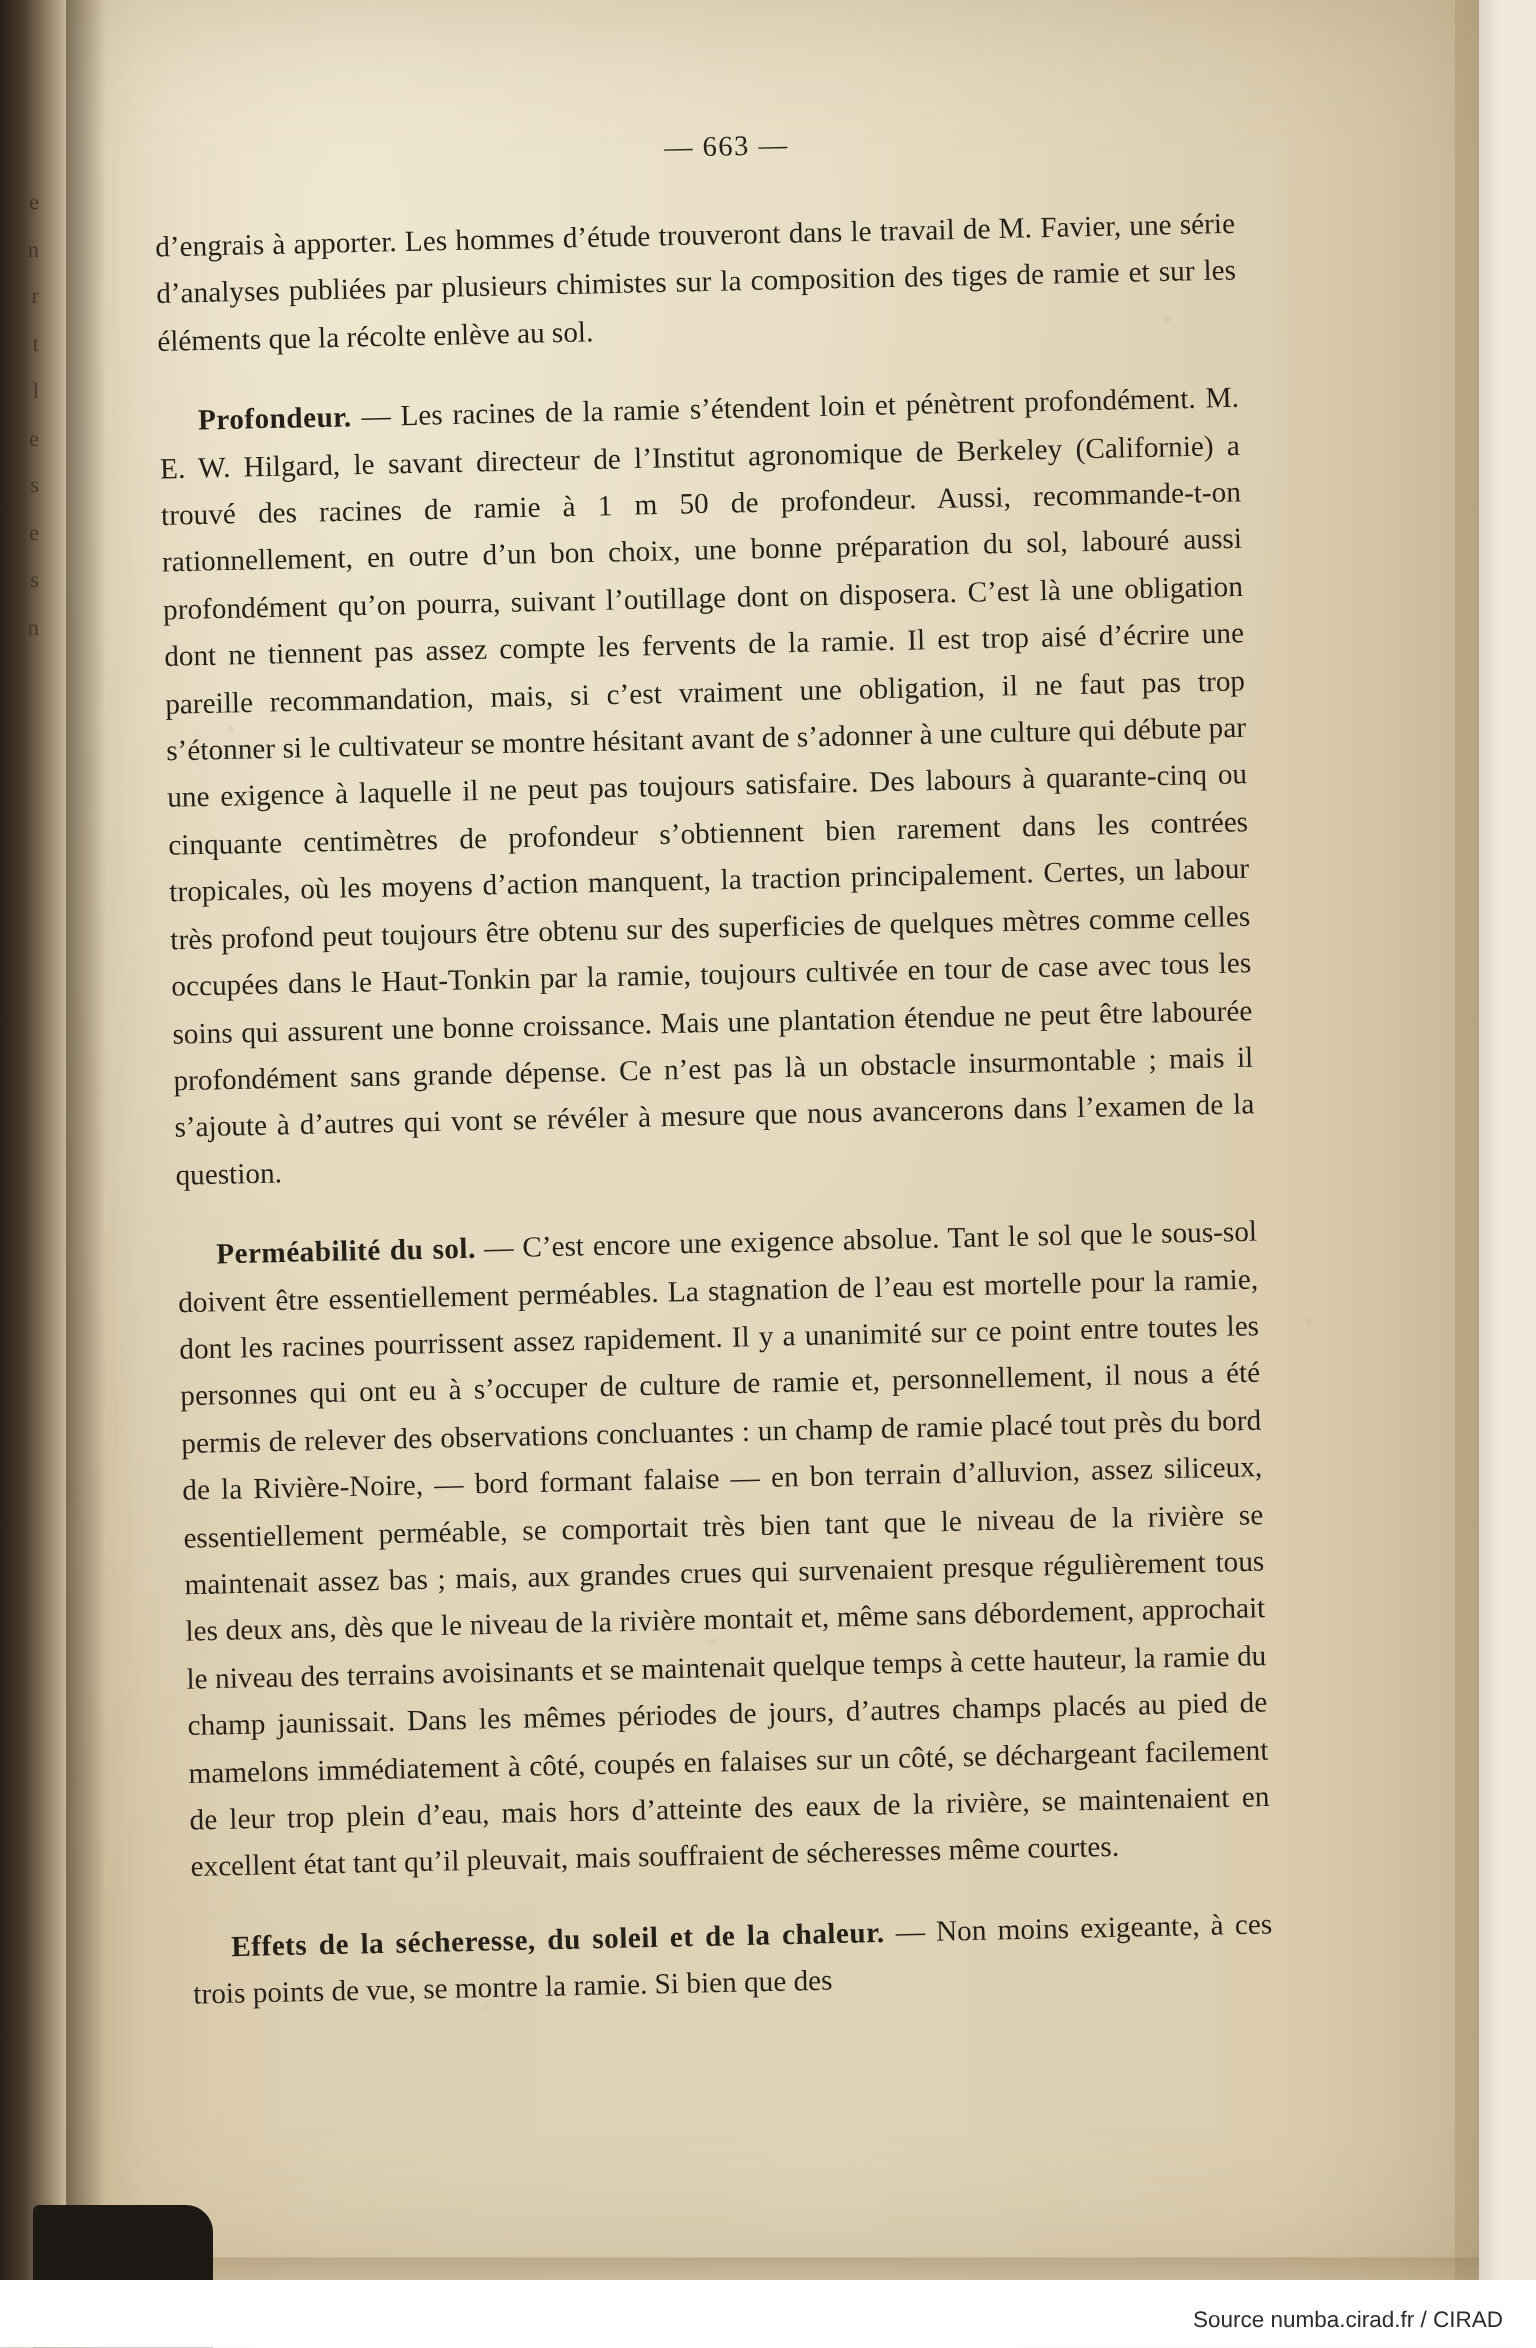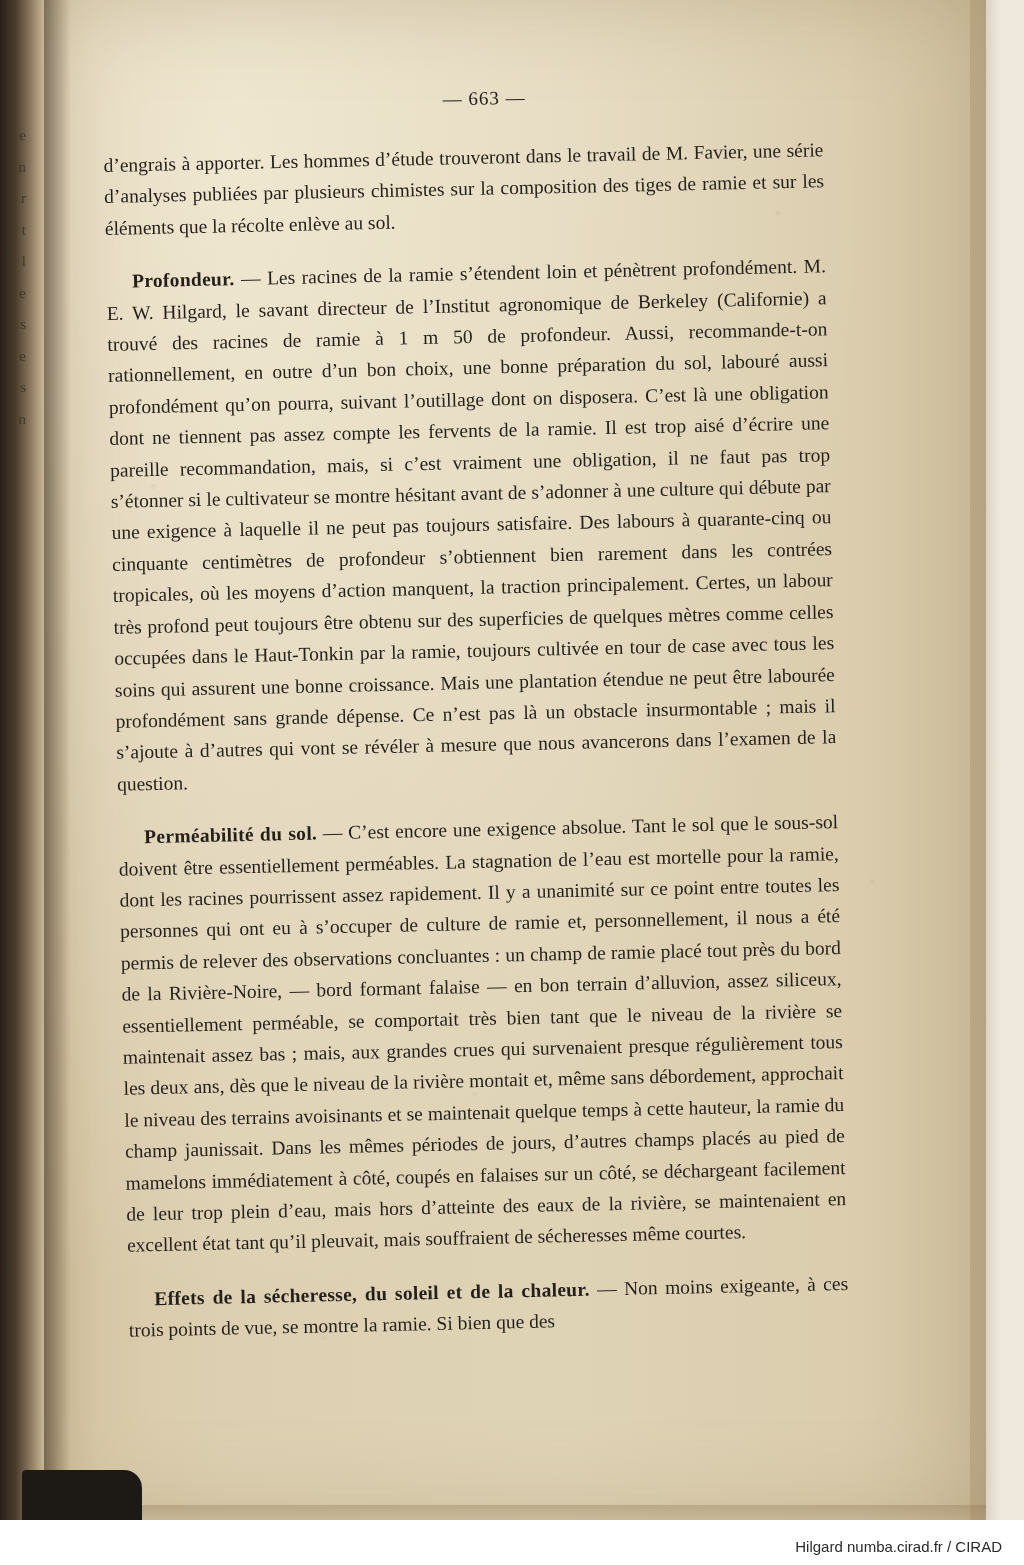--- a/index.html
+++ b/index.html
@@ -199,14 +199,14 @@
 e
 s
 e
 s
 n</div>
 
   <div class="page-bottom-edge"></div>
   <div class="bottom-left-object"></div>
   <div class="bottom-strip"></div>
 
-  <div class="source-credit">Hilgard numba.cirad.fr / CIRAD</div>
+  <div class="source-credit">Source numba.cirad.fr / CIRAD</div>
 </div>
 
 </body></html>

